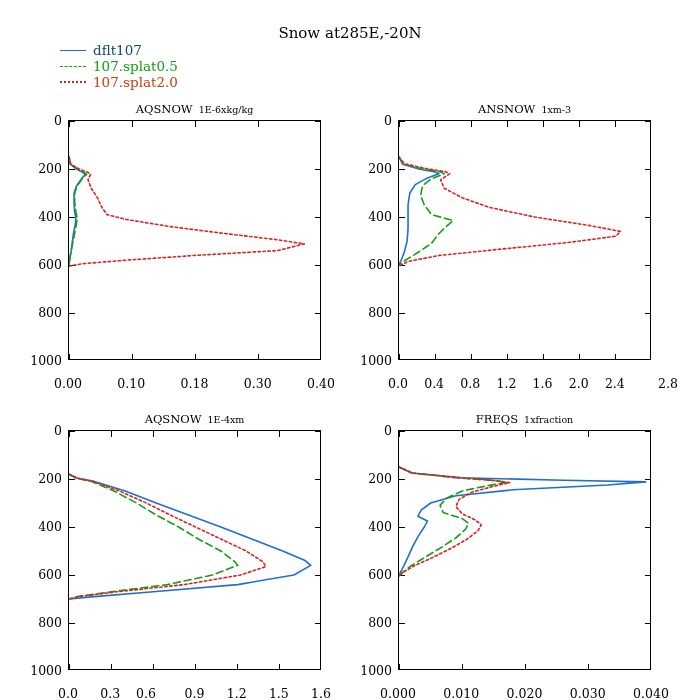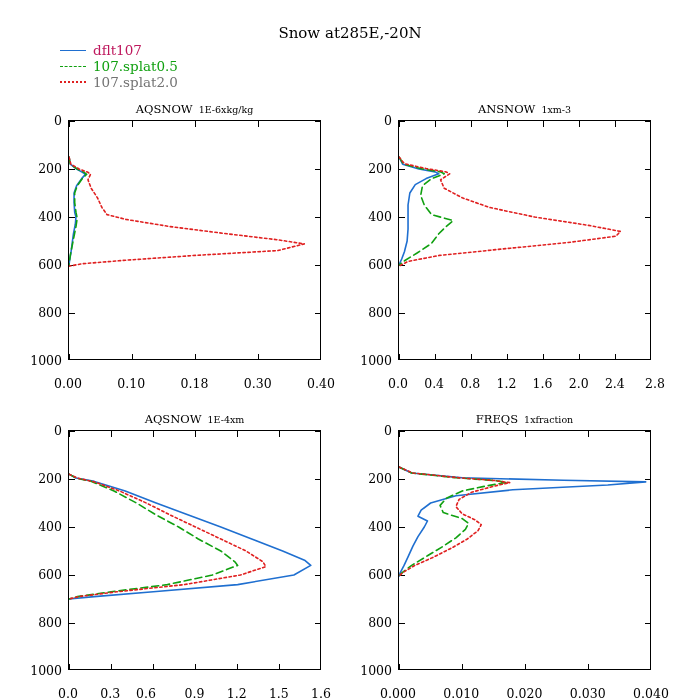--- a/index.html
+++ b/index.html
@@ -80,29 +80,29 @@
 </head>
 <body>
 
 <div class="page">
 
   <div id="main-title">Snow at285E,-20N</div>
 
   <div id="legend">
     <div class="legend-row">
       <span class="legend-line" style="border-top-color:#1f6fd0;"></span>
-      <span class="legend-label" style="color:#be185d">dflt107</span>
+      <span class="legend-label" style="color:#0c4a6e">dflt107</span>
     </div>
     <div class="legend-row">
       <span class="legend-line" style="border-top-color:#10a010;border-top-style:dashed;"></span>
       <span class="legend-label" style="color:#10a010">107.splat0.5</span>
     </div>
     <div class="legend-row">
       <span class="legend-line" style="border-top-color:#e02020;border-top-style:dotted;border-top-width:2px;"></span>
-      <span class="legend-label" style="color:#737373">107.splat2.0</span>
+      <span class="legend-label" style="color:#c2410c">107.splat2.0</span>
     </div>
   </div>
 
   <div class="panel" id="panel-0" style="left:68px;top:120px;width:253px;height:240px;">
     <div class="panel-title">
       <span class="varname">AQSNOW</span><span class="units">1E-6xkg/kg</span>
     </div>
     <div class="plotbox">
         <div class="tick-h" style="left: 0px; top: -0.5px; width: 6px;"></div>
         <div class="tick-h" style="left: 246px; top: -0.5px; width: 6px;"></div>
@@ -182,21 +182,21 @@
       <div class="ytick-label" style="top: 144px;">600</div>
       <div class="ytick-label" style="top: 192px;">800</div>
       <div class="ytick-label" style="top: 240px;">1000</div>
       <div class="xtick-label" style="left: 0px;">0.0</div>
       <div class="xtick-label" style="left: 36.1429px;">0.4</div>
       <div class="xtick-label" style="left: 72.2857px;">0.8</div>
       <div class="xtick-label" style="left: 108.429px;">1.2</div>
       <div class="xtick-label" style="left: 144.571px;">1.6</div>
       <div class="xtick-label" style="left: 180.714px;">2.0</div>
       <div class="xtick-label" style="left: 216.857px;">2.4</div>
-      <div class="xtick-label" style="left: 257px;">2.8</div>
+      <div class="xtick-label" style="left: 270px;">2.8</div>
     </div>
 
   <div class="panel" id="panel-2" style="left:68px;top:430px;width:253px;height:240px;">
     <div class="panel-title">
       <span class="varname">AQSNOW</span><span class="units">1E-4xm</span>
     </div>
     <div class="plotbox">
         <div class="tick-h" style="left: 0px; top: -0.5px; width: 6px;"></div>
         <div class="tick-h" style="left: 246px; top: -0.5px; width: 6px;"></div>
         <div class="tick-h" style="left: 0px; top: 47.5px; width: 6px;"></div>

